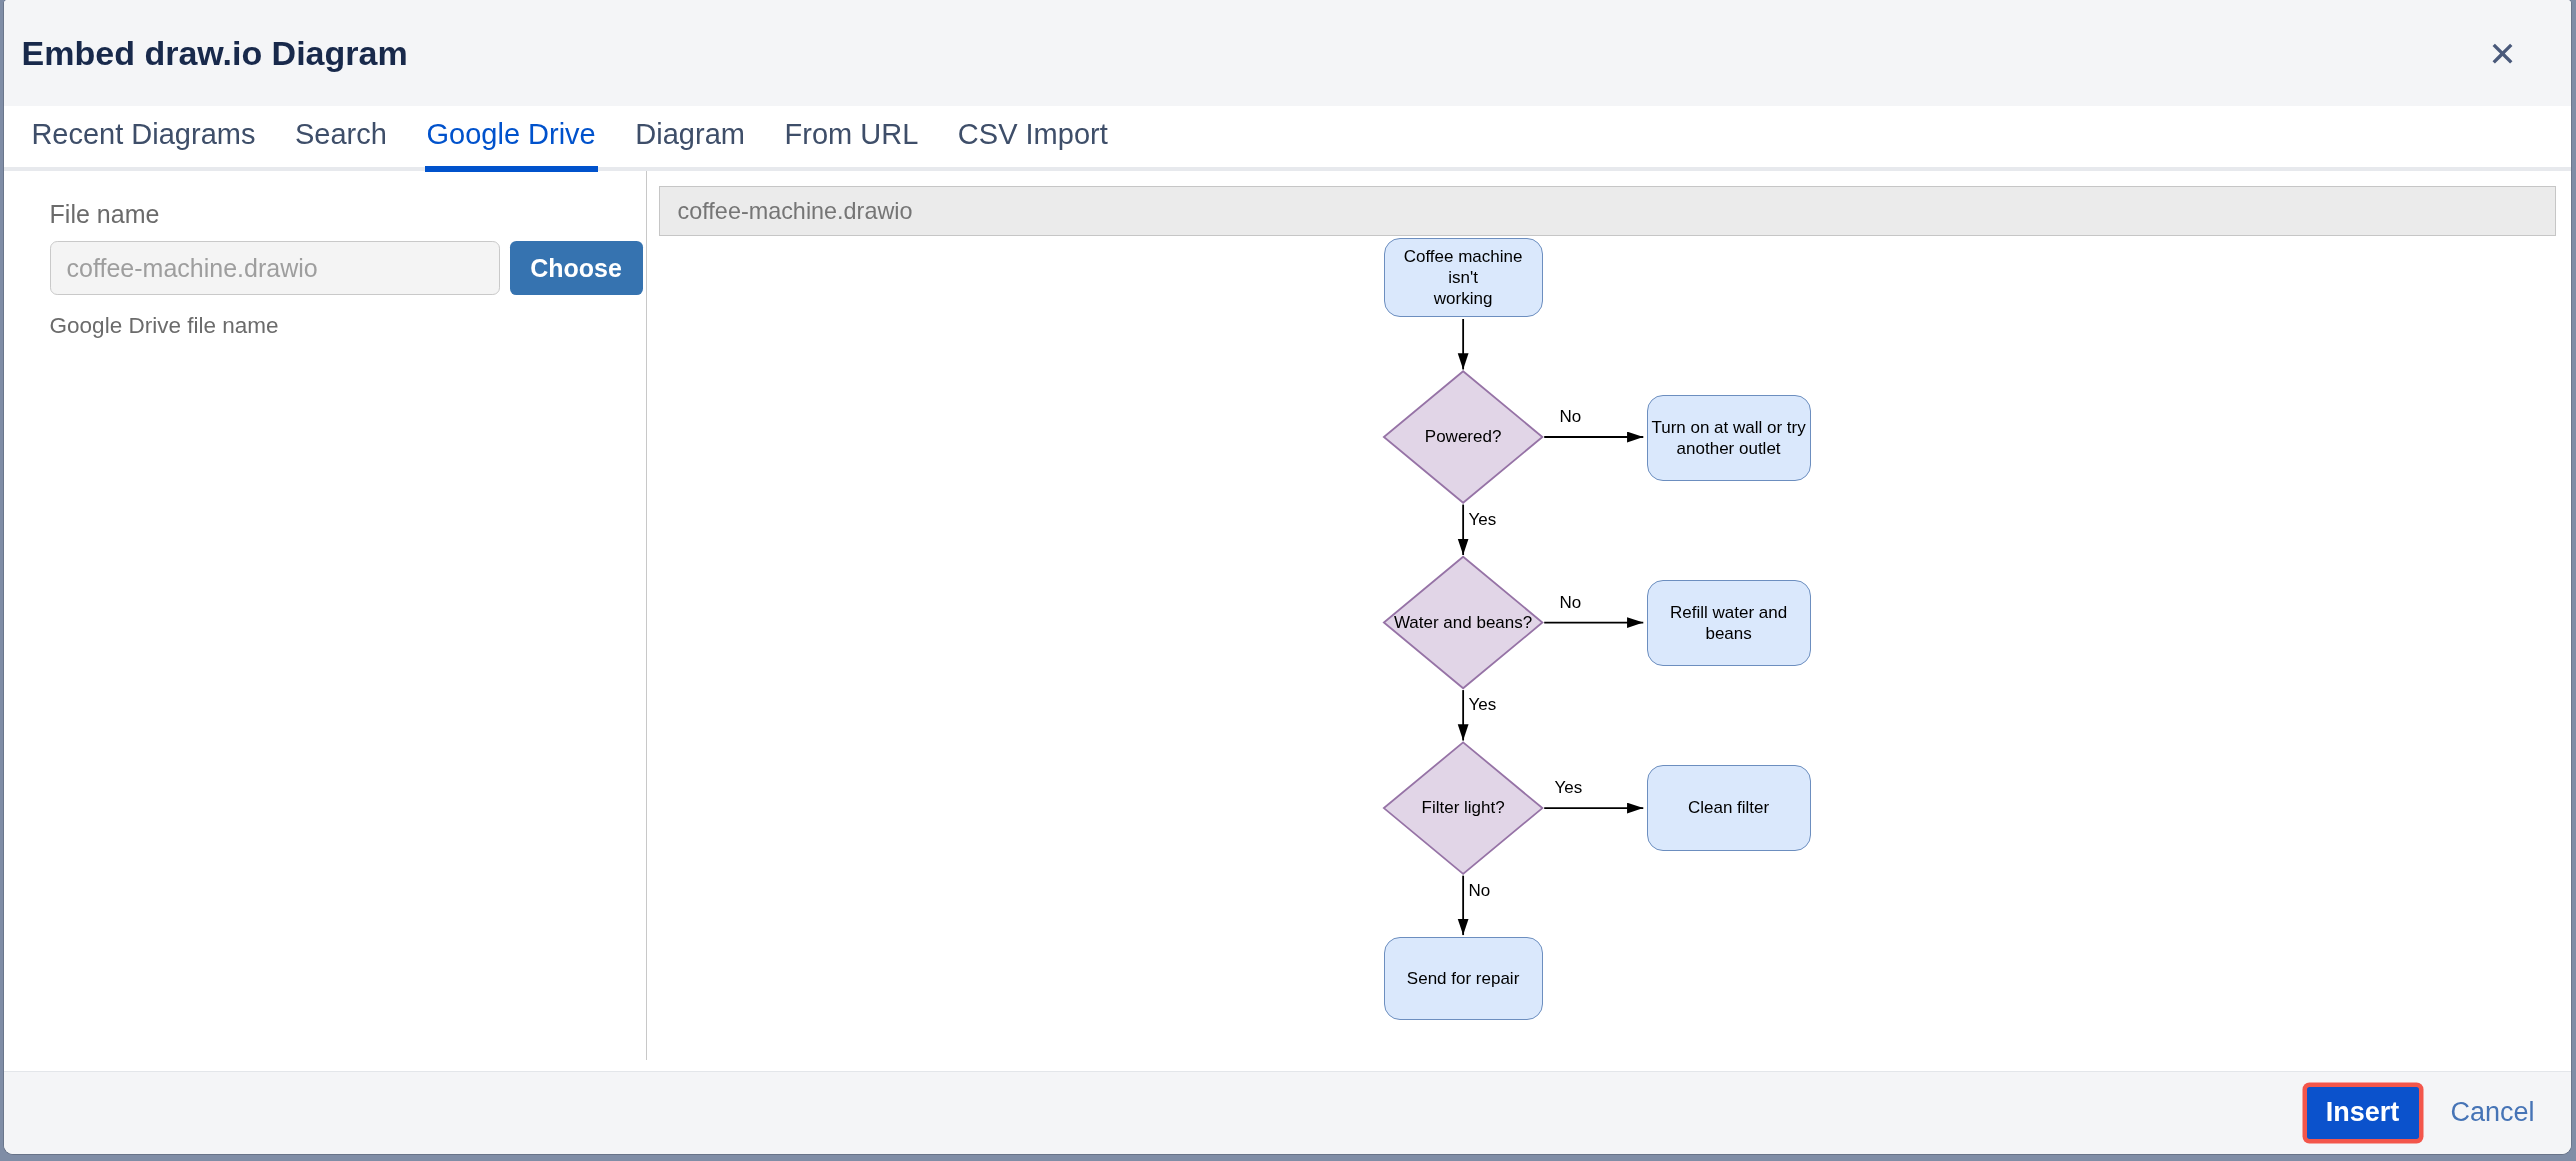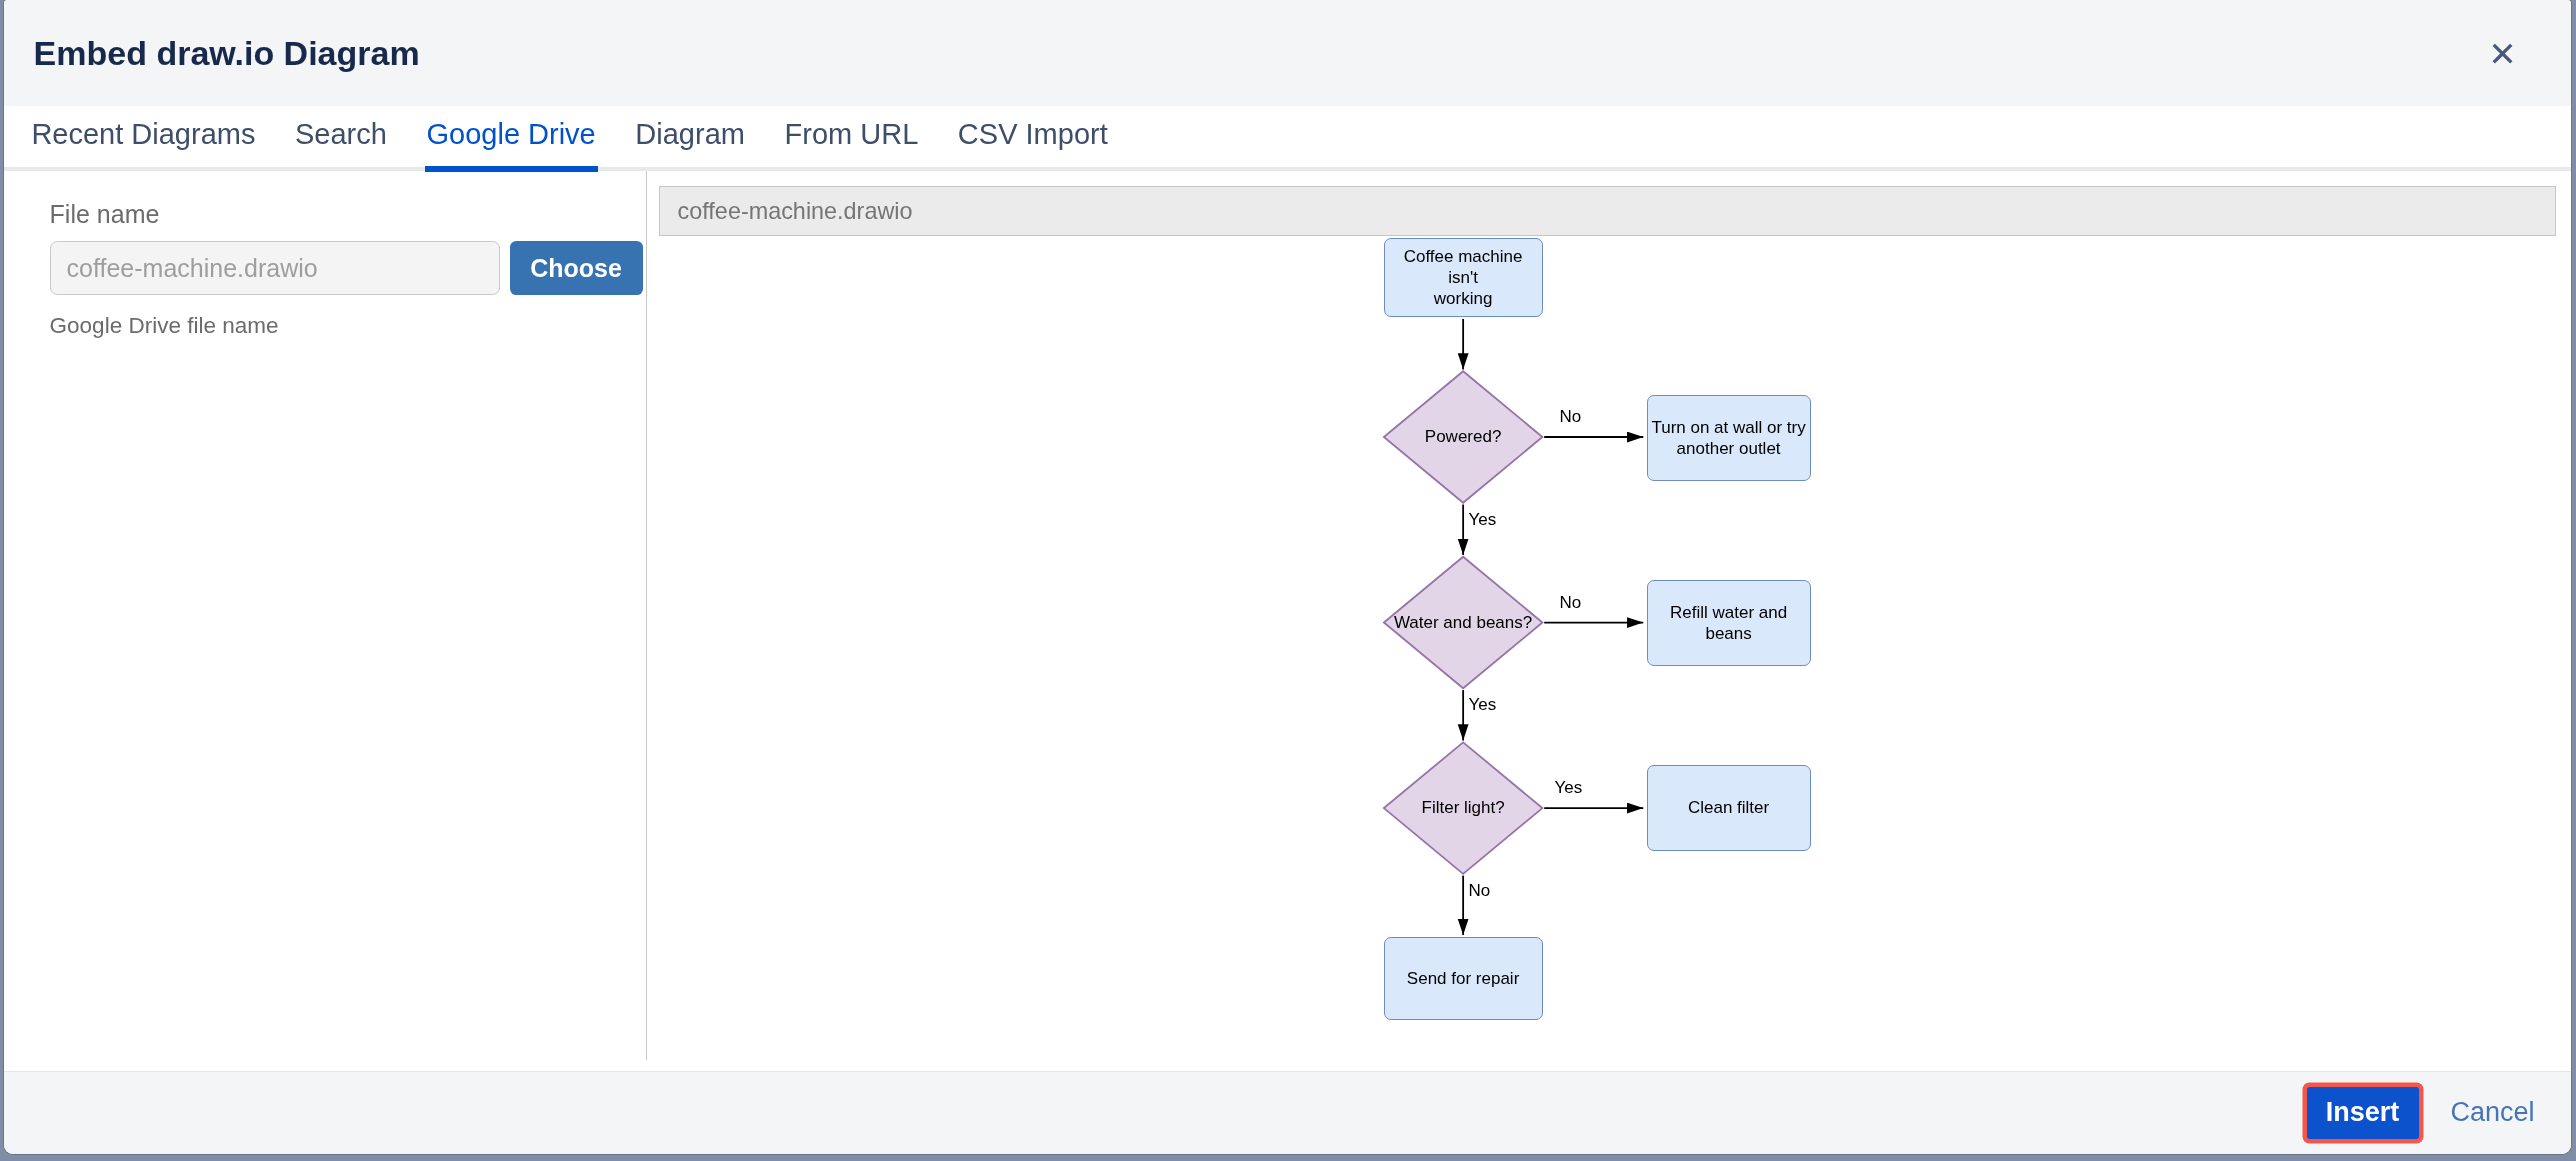--- a/index.html
+++ b/index.html
@@ -6,21 +6,21 @@
   html,body { width:2576px; height:1162px; overflow:hidden;
     font-family:"Liberation Sans", sans-serif; background:#7f8da6; }
 
   .dialog { position:absolute; left:3.6px; top:0; right:5.4px; bottom:7.2px;
     background:#ffffff; border-radius:3.6px 3.6px 9px 9px; overflow:hidden;
     box-shadow:0 0 0 0.9px rgba(0,0,0,.18); }
 
   
   .dlg-header { position:absolute; left:0; top:0; right:0; height:106px;
     background:#f4f5f7; display:flex; align-items:center; }
-  .dlg-title { margin-left:30px; font-size:34px; font-weight:600; color:#18294b; }
+  .dlg-title { margin-left:18px; font-size:34px; font-weight:600; color:#18294b; }
   .dlg-close { position:absolute; right:43px; top:29px; width:50px; height:50px;
     display:flex; align-items:center; justify-content:center;
     font-size:34px; color:#49597a; cursor:pointer; background:none; border:none; }
 
   
   .tabbar { position:absolute; left:0; top:106px; right:0; height:65px;
     background:#ffffff; border-bottom:4.5px solid #e7e9ed;
     display:flex; align-items:flex-end; padding-left:26px; gap:36px; }
   .tab { font-size:29px; color:#3e4e69; padding:0 1.8px 16px 1.8px; position:relative;
     cursor:pointer; white-space:nowrap; }
@@ -47,21 +47,21 @@
 
   
   .filebar { position:absolute; left:655px; top:186px; right:14.4px; height:50px;
     background:#ebebeb; border:1.8px solid #c6c6c6; display:flex; align-items:center;
     padding-left:18px; font-size:23.4px; color:#757575; }
 
   
   .flow-svg { position:absolute; left:0; top:0; width:2567px; height:1155px;
     pointer-events:none; }
   .fnode { position:absolute; background:#dae8fc; border:1.8px solid #6c8ebf;
-    border-radius:7px; display:flex; align-items:center; justify-content:center;
+    border-radius:16px; display:flex; align-items:center; justify-content:center;
     text-align:center; font-size:17px; color:#000; line-height:1.25;
     white-space:pre-line; padding:3.6px; }
   .dlabel { position:absolute; display:flex; align-items:center; justify-content:center;
     text-align:center; font-size:17px; color:#000; pointer-events:none; }
   .elabel { position:absolute; font-size:17px; color:#000; }
 
   
   .dlg-footer { position:absolute; left:0; right:0; bottom:0; height:83px;
     background:#f4f5f7; border-top:1.8px solid #e3e6ea;
     display:flex; align-items:center; justify-content:flex-end;

